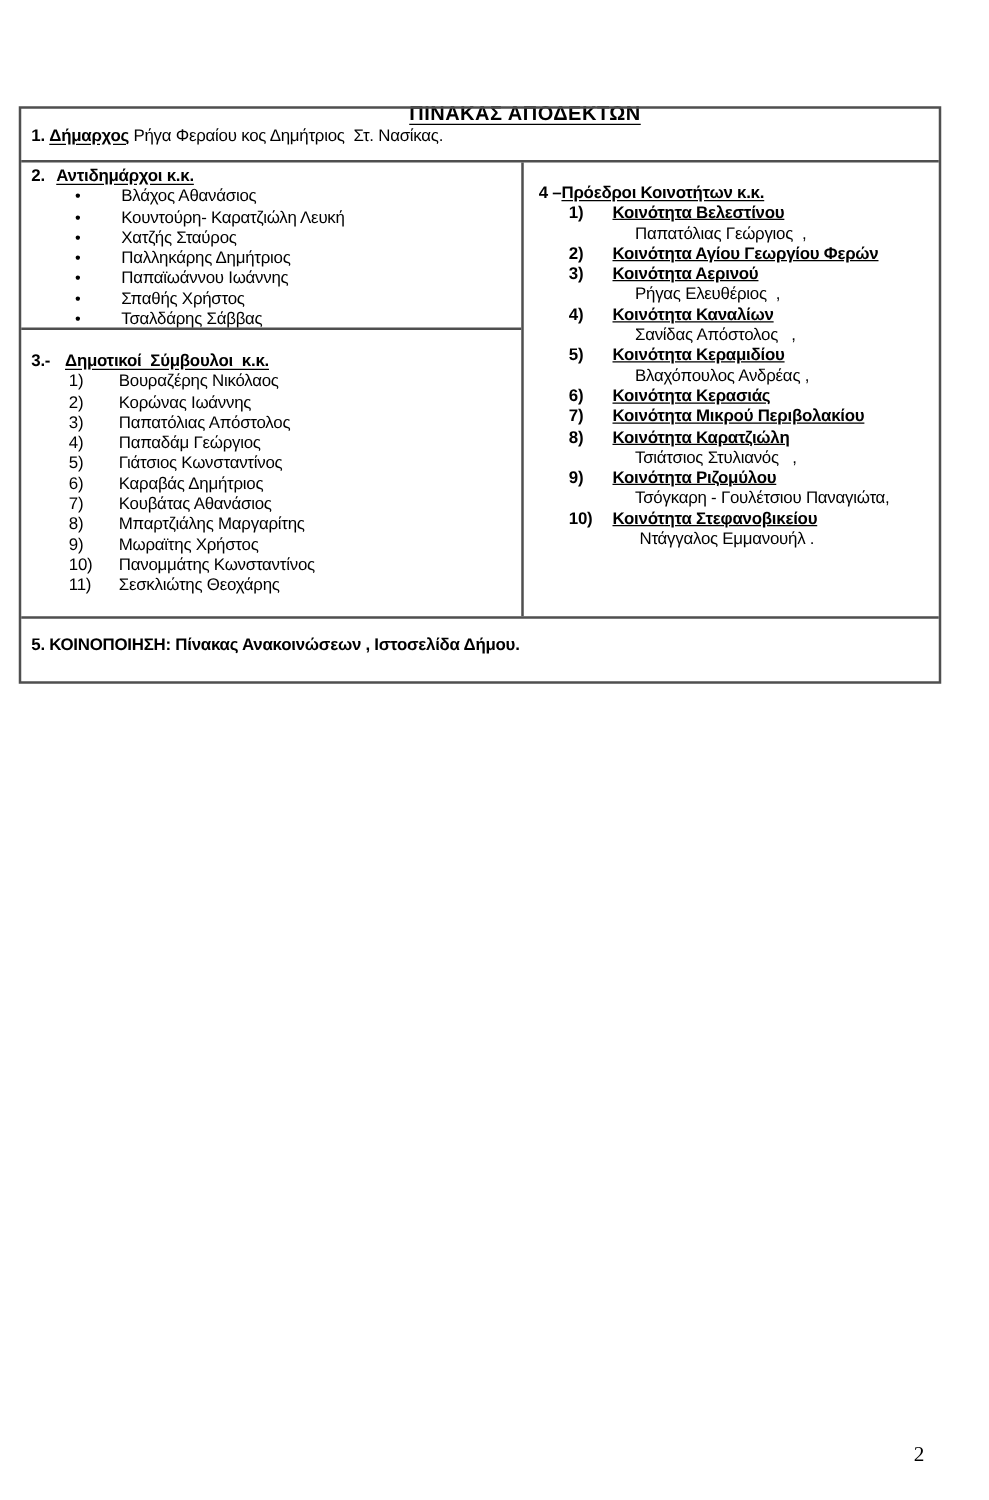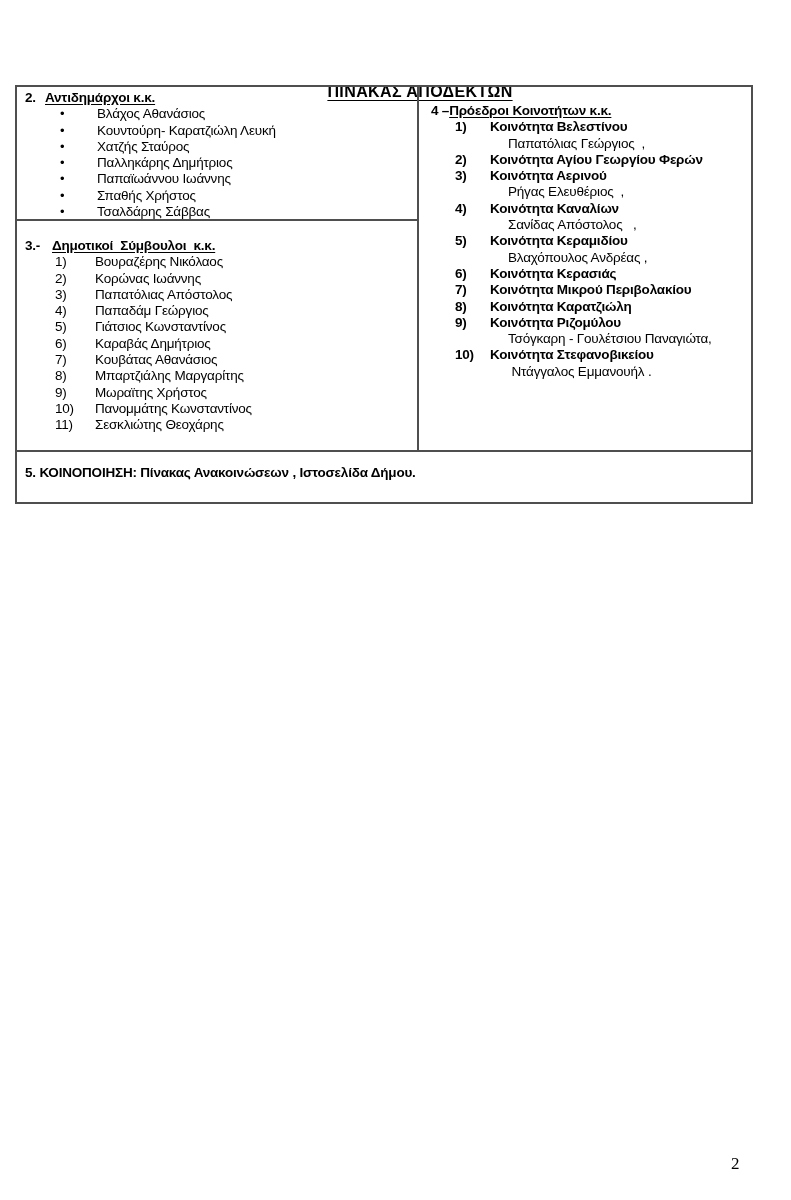--- a/index.html
+++ b/index.html
@@ -47,21 +47,21 @@
   .bullet-item{display:flex;}
   .bullet-item .bullet{flex:none;margin-left:35px;width:37px;font-size:13px;}
   .num-item{display:flex;}
   .num-item .num{flex:none;margin-left:30px;width:40px;}
   .txt{white-space:pre-wrap;}
 
   .head4{display:flex;white-space:pre-wrap;}
   .head4 .sec-num{flex:none;font-weight:bold;}
   .c-line1{display:flex;}
   .c-line1 .num{flex:none;margin-left:24px;width:35px;font-weight:bold;}
-  .c-name{font-weight:bold;white-space:pre-wrap;}
+  .c-name{font-weight:bold;white-space:pre-wrap;text-decoration:underline;}
   .c-president{margin-left:77px;white-space:pre-wrap;}
 
   .row-notify{
     height:52px;border-top:2px solid #4f4f4f;
     padding:13px 18px 0 8px;font-weight:bold;white-space:pre-wrap;
   }
 
   .page-number{
     position:absolute;left:731px;top:1154px;width:30px;
     font-family:"Liberation Serif",serif;font-size:17px;color:#000;
@@ -71,20 +71,21 @@
 <body>
 
 <div class="page">
 
   <div class="doc-title">
     <span class="u">ΠΙΝΑΚΑΣ ΑΠΟΔΕΚΤΩΝ</span>
   </div>
 
   <div class="doc-table">
 
+    <div class="row-mayor"><span class="bold">1.</span><span> </span><span class="bu">Δήμαρχος</span><span class="txt"> Ρήγα Φεραίου κος Δημήτριος  Στ. Νασίκας.</span></div>
 
     <div class="row-mid">
 
       <div class="col-left">
 
         <div class="cell-deputies">
           <div class="sec-head">
             <span class="sec-num">2.</span>
             <span class="bu">Αντιδημάρχοι κ.κ.</span>
           </div>
@@ -221,20 +222,21 @@
           <div class="c-line1">
               <span class="num">7)</span>
               <span class="c-name">Κοινότητα Μικρού Περιβολακίου</span>
             </div>
         </div>
         <div class="c-item">
           <div class="c-line1">
               <span class="num">8)</span>
               <span class="c-name">Κοινότητα Καρατζιώλη</span>
             </div>
+          <div class="c-president">Τσιάτσιος Στυλιανός   ,</div>
         </div>
         <div class="c-item">
           <div class="c-line1">
               <span class="num">9)</span>
               <span class="c-name">Κοινότητα Ριζομύλου</span>
             </div>
           <div class="c-president">Τσόγκαρη - Γουλέτσιου Παναγιώτα,</div>
         </div>
         <div class="c-item">
           <div class="c-line1">

